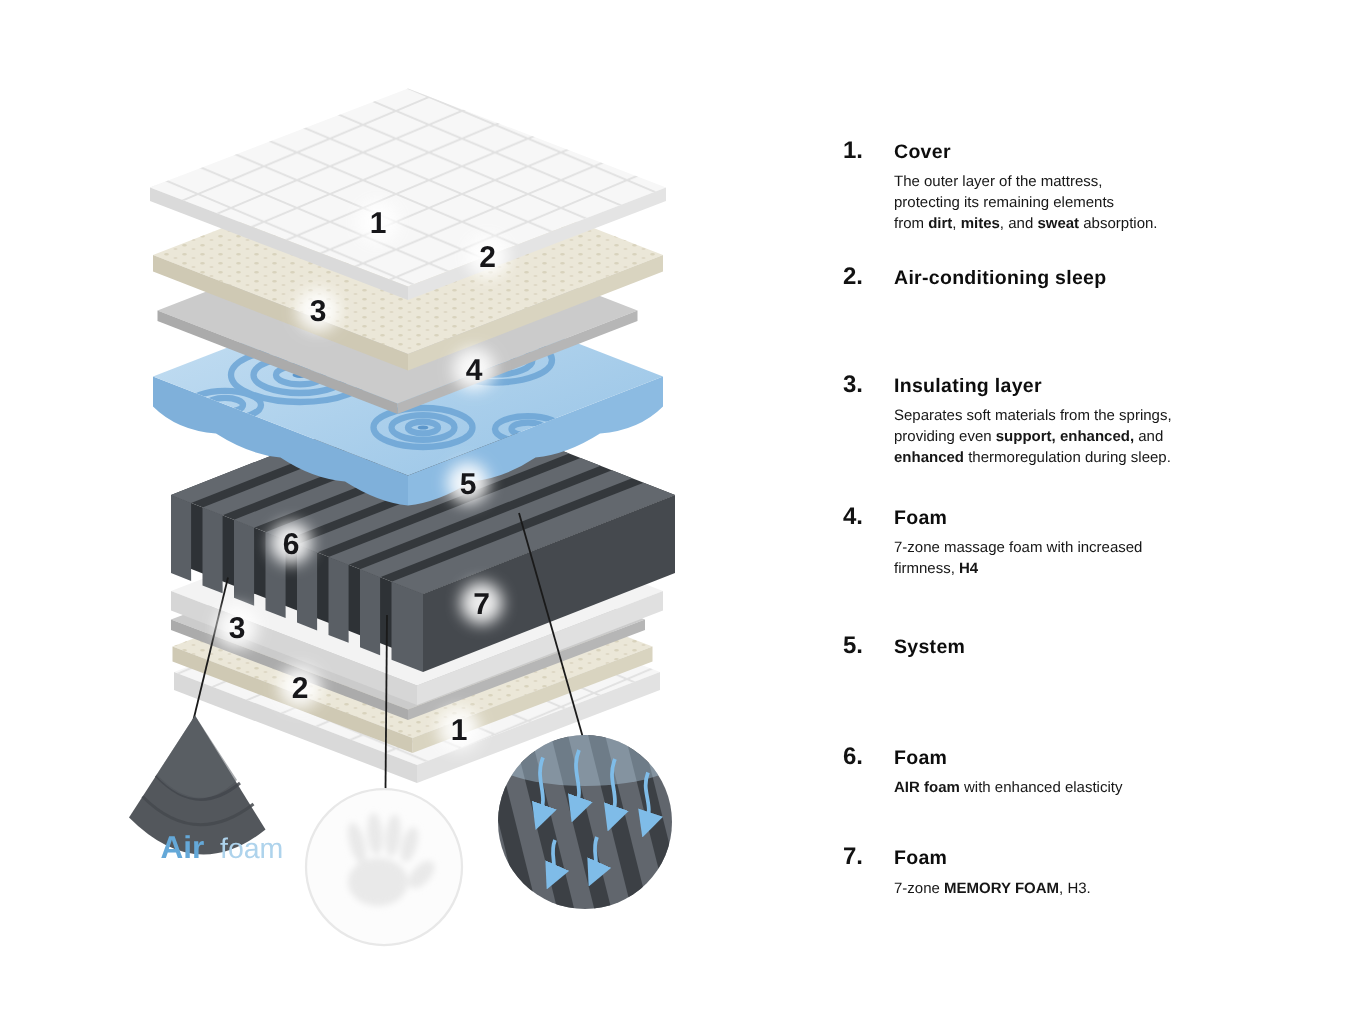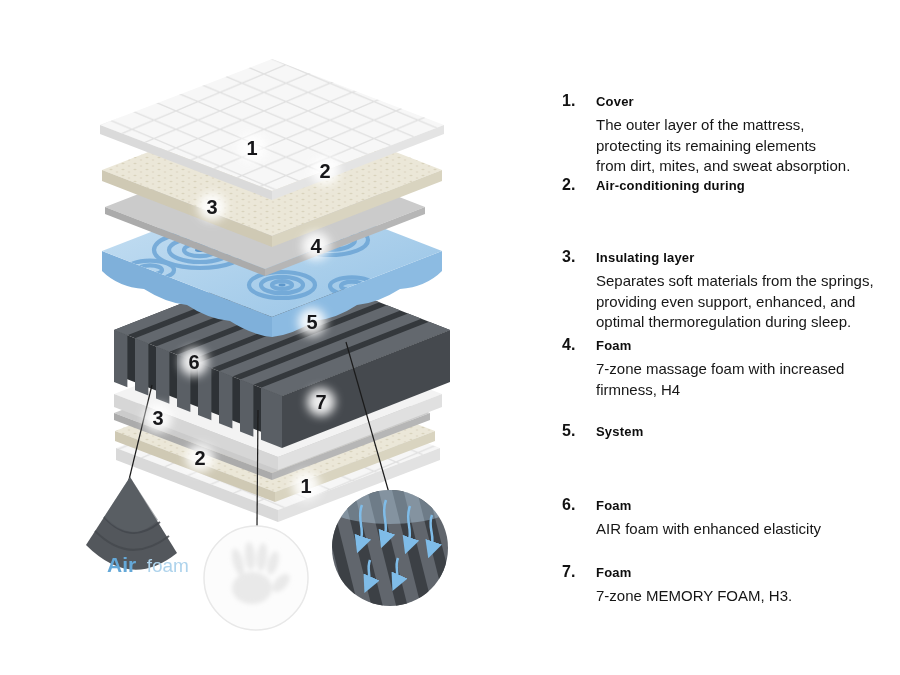--- a/index.html
+++ b/index.html
@@ -4,22 +4,22 @@
 <style>
   html,body{margin:0;padding:0;background:#fff;}
   .stage{position:relative;width:900px;height:675px;background:#ffffff;overflow:hidden;
          font-family:"Liberation Sans",sans-serif;color:#111;}
   svg.figure{position:absolute;left:0;top:0;width:540px;height:675px;}
   .legend{position:absolute;left:562px;top:0;width:330px;height:675px;}
   .legend-item{position:absolute;left:0;width:320px;}
   .legend-head{display:flex;align-items:baseline;}
   .legend-num{display:inline-block;width:26px;margin-right:8px;font-weight:700;font-size:16px;color:#121212;}
   .legend-title{font-weight:700;font-size:13px;letter-spacing:.2px;color:#0d0d0d;}
-  .legend-desc{margin:5px 0 0 34px;font-size:15px;line-height:1.38;color:#161616;}
-  .legend-desc b{font-weight:400;text-align:right;}
+  .legend-desc{margin:5px 0 0 34px;font-size:10px;line-height:1.38;color:#161616;}
+  .legend-desc b{font-weight:700;text-align:right;}
   .badge-text{font-family:"Liberation Sans",sans-serif;font-weight:700;font-size:20px;fill:#17171a;}
   .caption-strong{font-family:"Liberation Sans",sans-serif;font-weight:700;font-size:21px;fill:#64a8d8;}
   .caption-light{font-family:"Liberation Sans",sans-serif;font-weight:400;font-size:19px;fill:#aed3ec;}
 </style>
 </head>
 <body>
 
 <div class="stage">
 
   <svg class="figure" viewBox="0 0 540 675">
@@ -234,30 +234,30 @@
       <div class="legend-head">
         <span class="legend-num">1.</span>
         <span class="legend-title">Cover</span>
       </div>
       <p class="legend-desc">The outer layer of the mattress,<br>protecting its remaining elements<br>from <b>dirt</b>, <b>mites</b>, and <b>sweat</b> absorption.</p>
     </div>
 
     <div class="legend-item" style="top:176px">
       <div class="legend-head">
         <span class="legend-num">2.</span>
-        <span class="legend-title">Air-conditioning during</span>
+        <span class="legend-title">Air-conditioning sleep</span>
       </div>
     </div>
 
     <div class="legend-item" style="top:248px">
       <div class="legend-head">
         <span class="legend-num">3.</span>
         <span class="legend-title">Insulating layer</span>
       </div>
-      <p class="legend-desc">Separates soft materials from the springs,<br>providing even <b>support, enhanced,</b> and<br><b>optimal</b> thermoregulation during sleep.</p>
+      <p class="legend-desc">Separates soft materials from the springs,<br>providing even <b>support, enhanced,</b> and<br><b>enhanced</b> thermoregulation during sleep.</p>
     </div>
 
     <div class="legend-item" style="top:336px">
       <div class="legend-head">
         <span class="legend-num">4.</span>
         <span class="legend-title">Foam</span>
       </div>
       <p class="legend-desc">7-zone massage foam with increased<br>firmness, <b>H4</b></p>
     </div>
 

